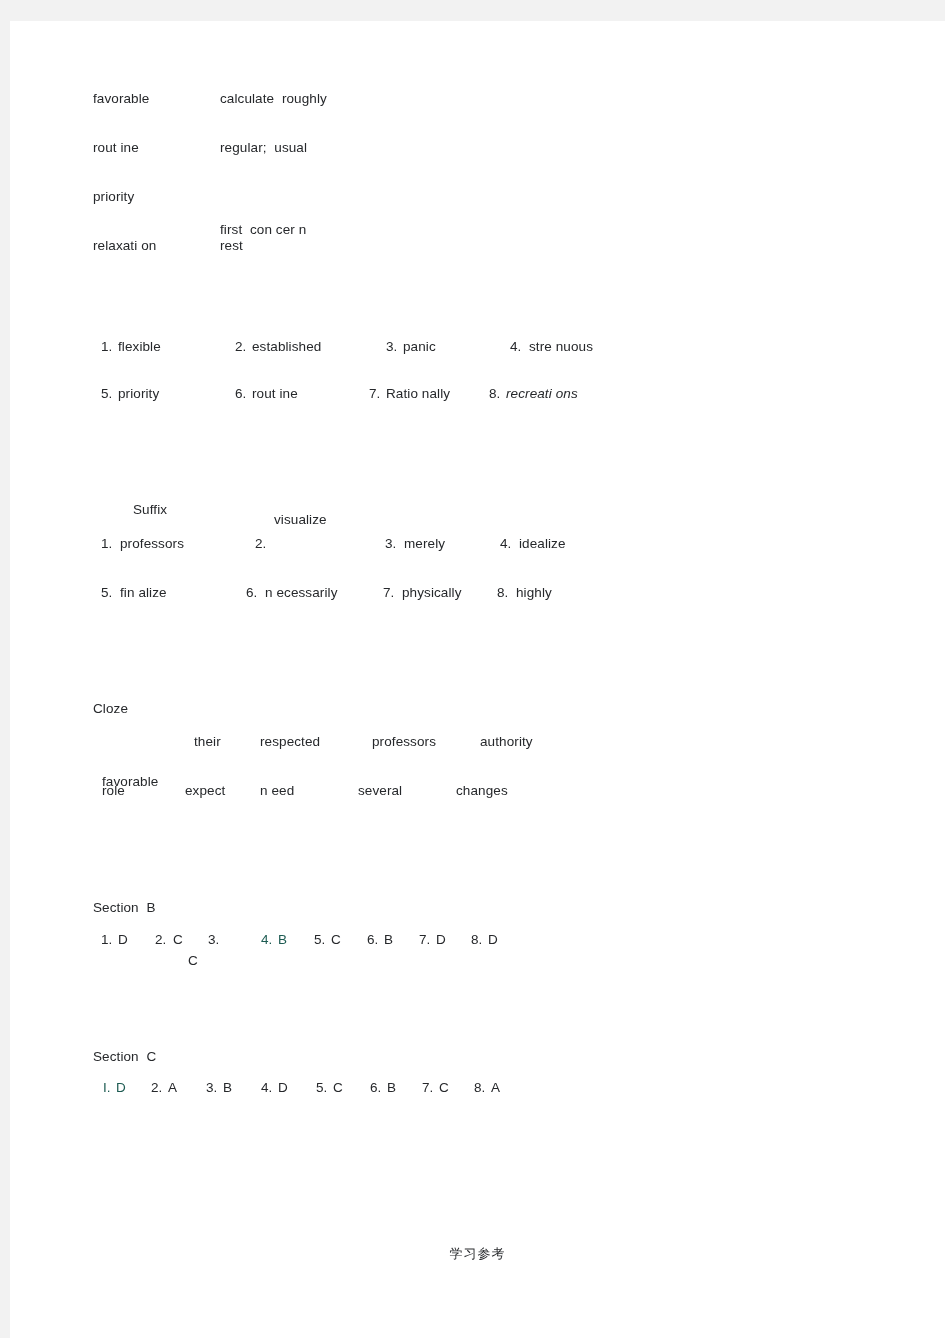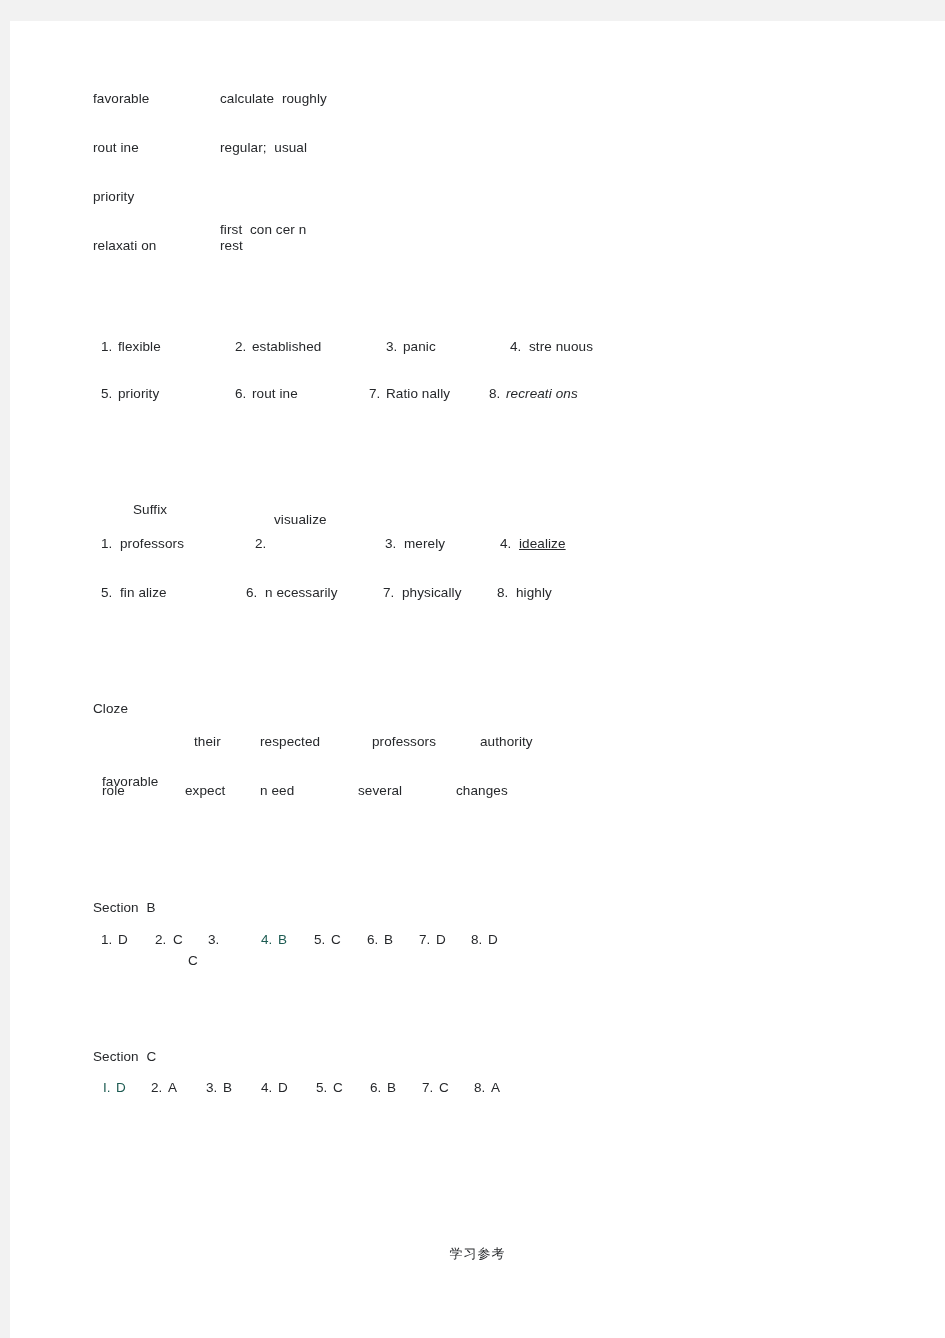--- a/index.html
+++ b/index.html
@@ -111,21 +111,21 @@
     <span class="t" style="left:91px; top:516px;">1.</span>
     <span class="t" style="left:110px; top:516px;">professors</span>
 
     <span class="t" style="left:245px; top:516px;">2.</span>
     <span class="t" style="left:264px; top:492px;">visualize</span>
 
     <span class="t" style="left:375px; top:516px;">3.</span>
     <span class="t" style="left:394px; top:516px;">merely</span>
 
     <span class="t" style="left:490px; top:516px;">4.</span>
-    <span class="t" style="left:509px; top:516px;text-decoration:underline;">idealize</span>
+    <span class="t" style="left:509px; top:516px;">idealize</span>
 
     <span class="t" style="left:91px; top:565px;">5.</span>
     <span class="t" style="left:110px; top:565px;">fin alize</span>
 
     <span class="t" style="left:236px; top:565px;">6.</span>
     <span class="t" style="left:255px; top:565px;">n ecessarily</span>
 
     <span class="t" style="left:373px; top:565px;">7.</span>
     <span class="t" style="left:392px; top:565px;">physically</span>
 

